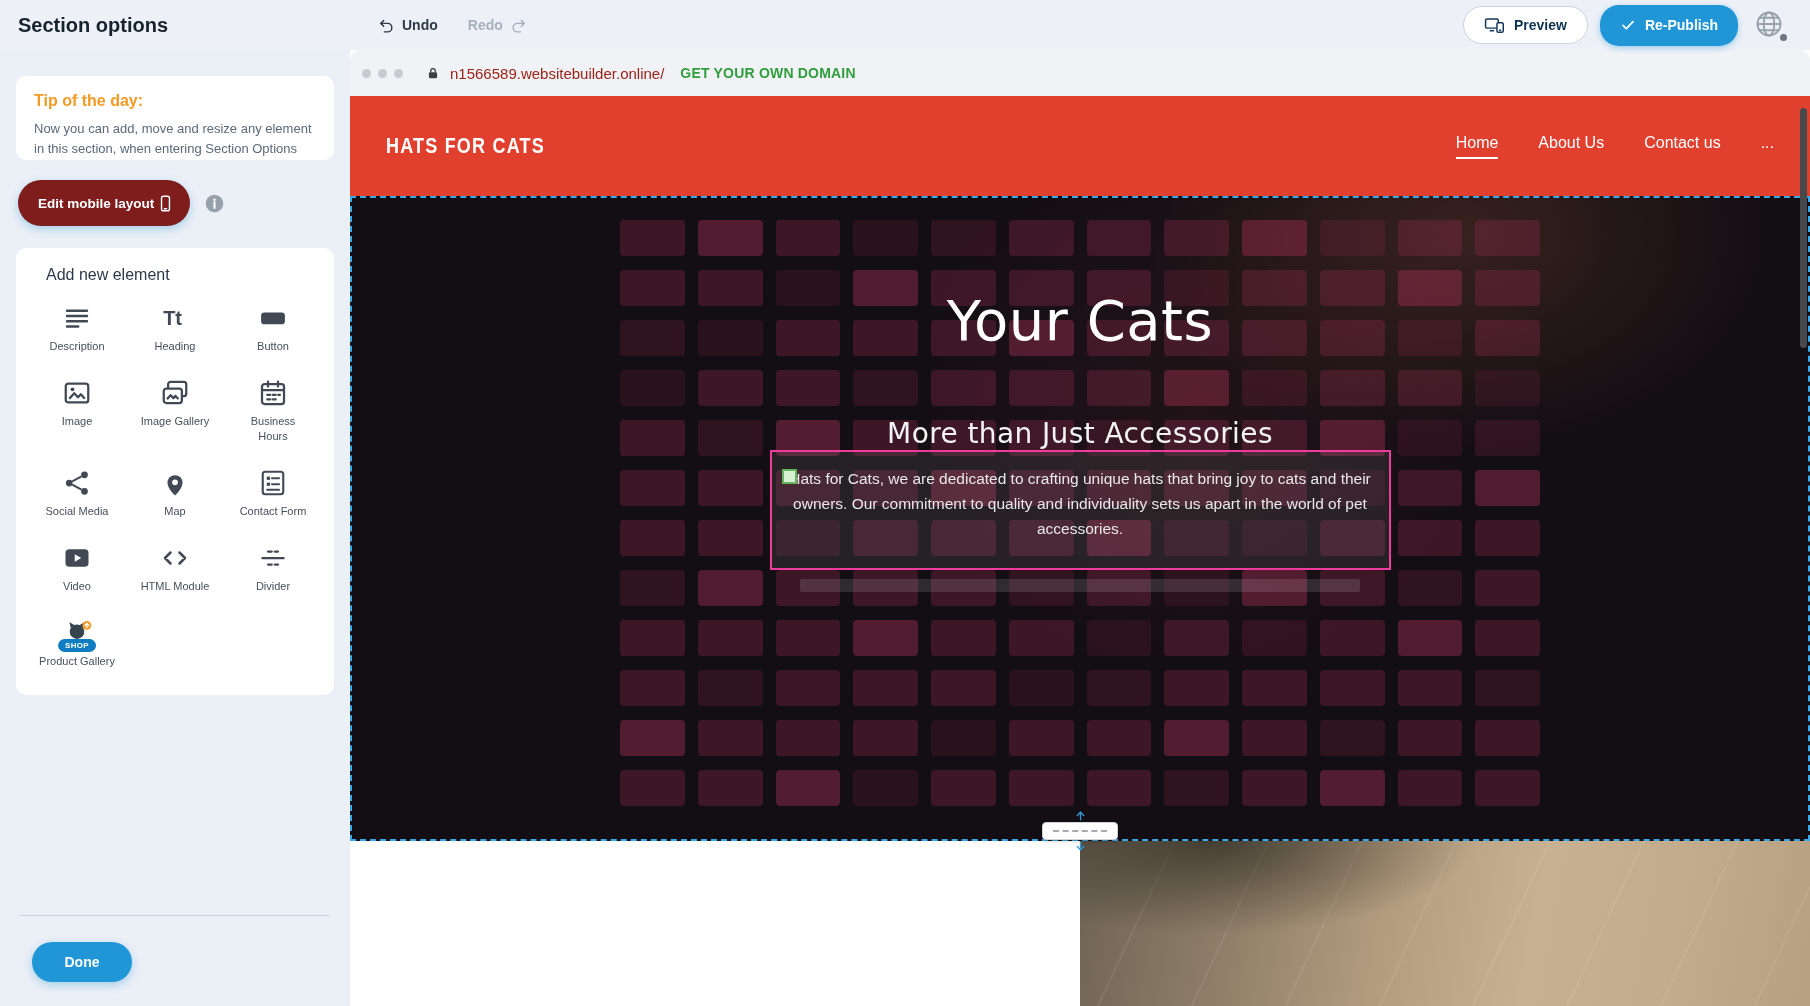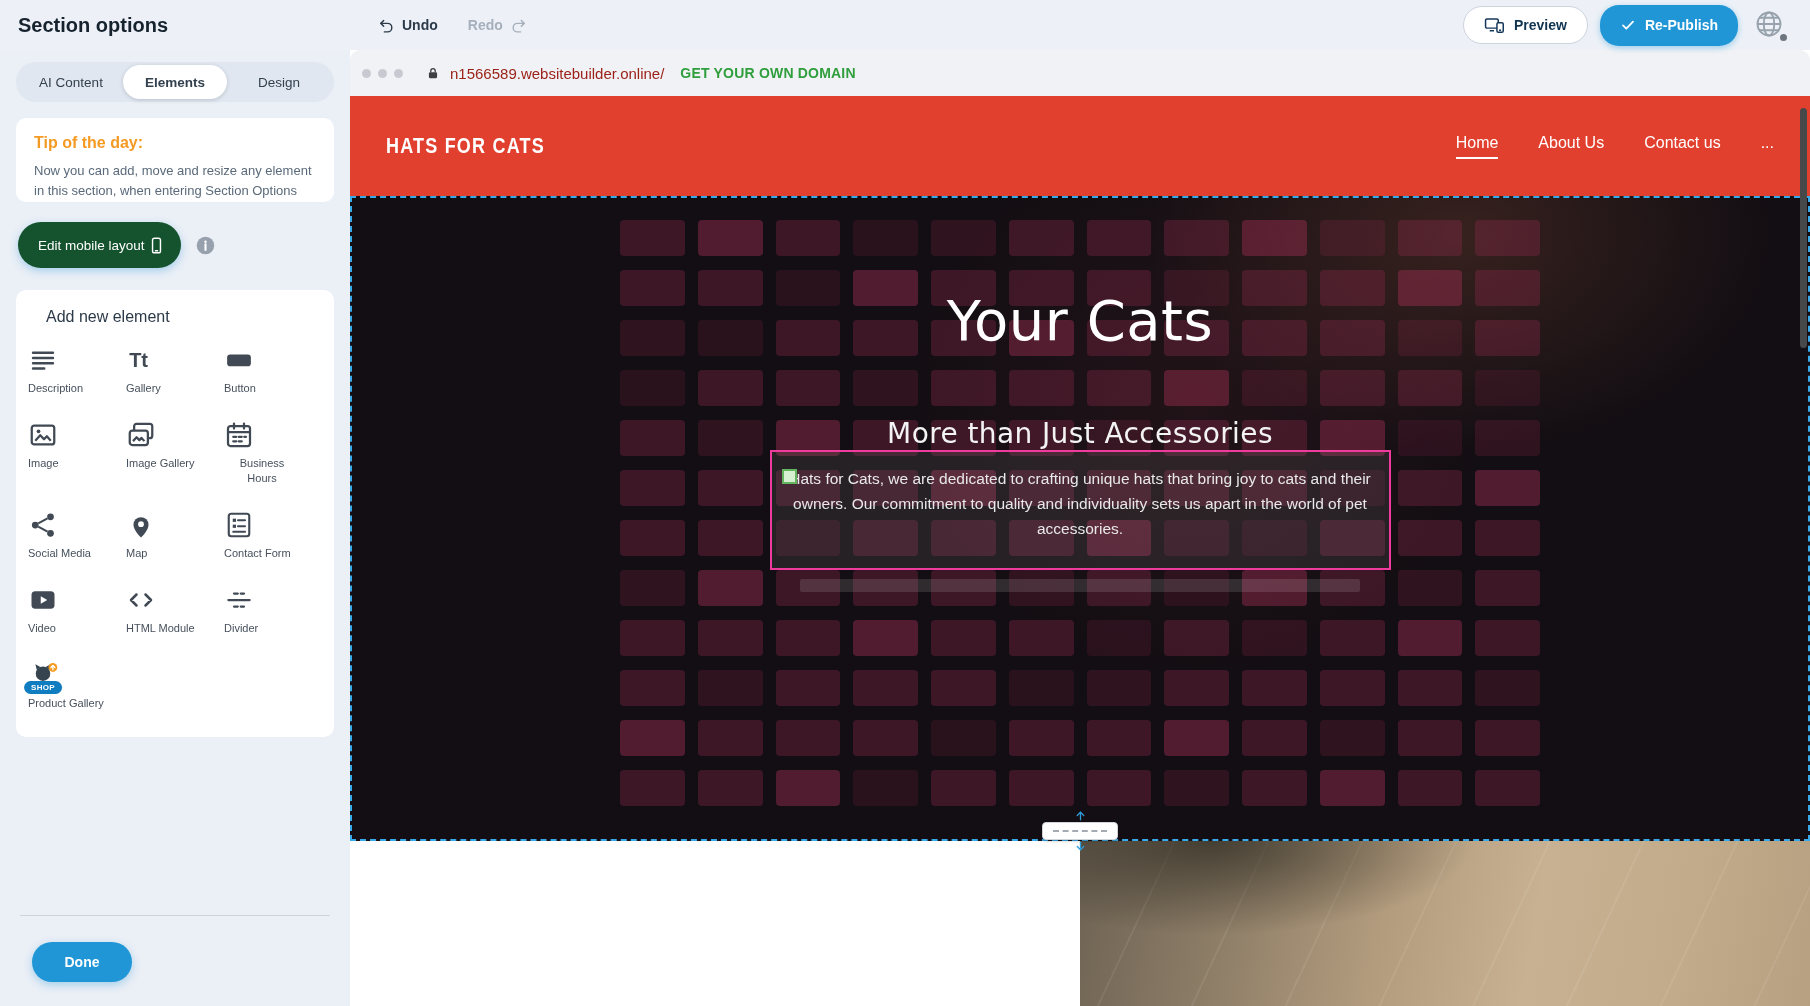--- a/index.html
+++ b/index.html
@@ -31,27 +31,27 @@
   
   .sidebar { position:absolute; top:50px; left:0; width:350px; bottom:0; background:#ebeff6; padding:10px 16px 14px; display:flex; flex-direction:column; z-index:20; }
   .tabs { background:#e1e7f0; border-radius:20px; height:40px; display:flex; align-items:center; padding:3px; margin-top:2px; }
   .tab { flex:1; height:34px; border:none; background:none; border-radius:17px; font-size:13.5px; color:#33414f; }
   .tab.active { background:#fff; font-weight:600; box-shadow:0 1px 4px rgba(25,45,70,.2); }
   .card { background:#fff; border-radius:10px; }
   .tip-card { margin-top:16px; padding:16px 18px 2px; }
   .tip-title { color:#f59a23; font-size:16px; font-weight:700; }
   .tip-body { margin-top:9px; font-size:13px; line-height:1.5; color:#5a6a7a; }
   .mobile-row { display:flex; align-items:center; gap:14px; margin-top:20px; padding-left:2px; }
-  .btn-mobile { height:46px; border-radius:23px; background:#14532d; color:#fff; border:none; display:flex; align-items:center; gap:2px; padding:0 15px 0 20px; font-size:13.5px; font-weight:400; box-shadow:0 3px 8px rgba(33,150,214,.35); }
+  .btn-mobile { height:46px; border-radius:23px; background:#7f1d1d; color:#fff; border:none; display:flex; align-items:center; gap:2px; padding:0 15px 0 20px; font-size:13.5px; font-weight:700; box-shadow:0 3px 8px rgba(33,150,214,.35); }
   .btn-mobile .icn { width:19px; height:19px; color:#fff; }
   .info { width:21px; height:21px; cursor:pointer; }
   .add-card { margin-top:22px; padding:18px 12px 26px; }
   .add-title { font-size:16px; color:#2c3a48; padding-left:18px; }
   .el-grid { margin-top:20px; display:grid; grid-template-columns:repeat(3,1fr); row-gap:26px; }
-  .tile { display:flex; flex-direction:column; align-items:flex-start; cursor:pointer; }
+  .tile { display:flex; flex-direction:column; align-items:center; cursor:pointer; }
   .tile-icon { position:relative; width:30px; height:28px; display:flex; align-items:center; justify-content:center; }
   .tile-label { margin-top:7px; font-size:11px; color:#46505c; text-align:center; line-height:1.3; max-width:76px; }
   .tile-badge { position:absolute; left:50%; bottom:-5px; transform:translateX(-50%); background:#0f7dc0; color:#fff; font-size:8px; font-weight:700; padding:2px 7px; border-radius:8px; letter-spacing:.3px; }
   .spacer { flex:1; }
   .divider { border-top:1px solid #ccd3dd; margin:0 4px 26px; }
   .btn-done { width:100px; height:40px; border-radius:20px; background:#2196d6; color:#fff; border:none; font-size:14px; font-weight:700; margin:0 0 10px 16px; box-shadow:0 3px 8px rgba(33,150,214,.35); }
 
   
   .main { position:absolute; top:50px; left:350px; right:0; bottom:0; background:#fff; }
   .browserbar { height:46px; background:#f1f2f5; border-radius:10px 10px 0 0; display:flex; align-items:center; padding:0 12px; }
@@ -162,25 +162,20 @@
                 <path d="M2.8 12h18.4M4.3 7h15.4M4.3 17h15.4"></path>
               </g>
             </svg>
           </span>
         <span class="globe-dot"></span>
       </button>
     </div>
   </header>
 
   <aside class="sidebar">
-    <div class="tabs">
-        <button class="tab">AI Content</button>
-        <button class="tab active">Elements</button>
-        <button class="tab">Design</button>
-      </div>
 
     <div class="card tip-card">
       <div class="tip-title">Tip of the day:</div>
       <div class="tip-body">Now you can add, move and resize any element in this section, when entering Section Options</div>
     </div>
 
     <div class="mobile-row">
       <button class="btn-mobile">
         <span>Edit mobile layout</span>
         <span class="icn">
@@ -213,21 +208,21 @@
               </svg>
             </span>
             <span class="tile-label">Description</span>
           </div>
           <div class="tile">
             <span class="tile-icon">
               <svg viewBox="0 0 24 24">
                 <text x="2.5" y="17.5" font-family="Liberation Sans, sans-serif" font-size="16" font-weight="bold" fill="#414a54">Tt</text>
               </svg>
             </span>
-            <span class="tile-label">Gallery</span>
+            <span class="tile-label">Heading</span>
           </div>
           <div class="tile">
             <span class="tile-icon">
               <svg viewBox="0 0 24 24">
                 <rect x="2.5" y="7.5" width="19" height="9.5" rx="2.5" fill="#414a54"></rect>
               </svg>
             </span>
             <span class="tile-label">Button</span>
           </div>
           <div class="tile">

